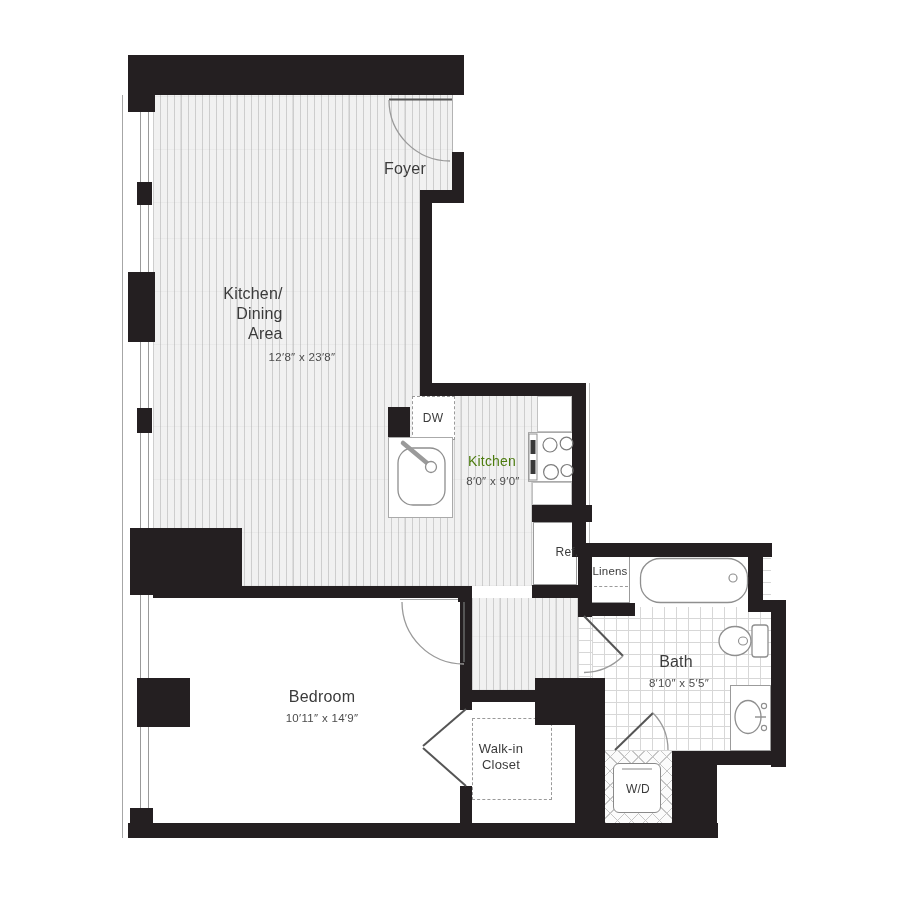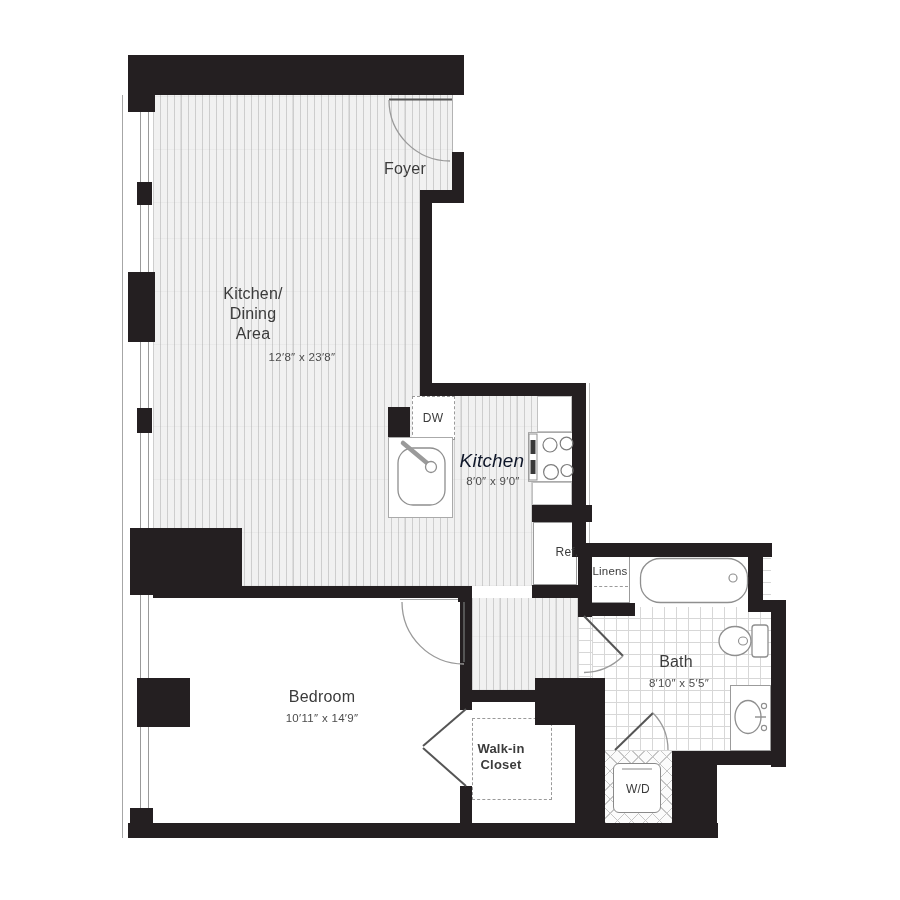--- a/index.html
+++ b/index.html
@@ -18,21 +18,21 @@
   .diamond{position:absolute;background-color:#fbfbfb;
         background-image:
           repeating-linear-gradient(45deg, #c6c6c6 0 1px, rgba(255,255,255,0) 1px 10px),
           repeating-linear-gradient(-45deg, #c6c6c6 0 1px, rgba(255,255,255,0) 1px 10px);}
   .whitebox{position:absolute;background:#fff;border:1px solid #9b9b9b;box-sizing:border-box;}
   .softbox{position:absolute;background:#fff;border:1px solid #c2c2c2;box-sizing:border-box;}
   .dashbox{position:absolute;background:#fff;border:1px dashed #9a9a9a;box-sizing:border-box;}
   .thinline{position:absolute;background:#9a9a9a;}
   .lbl{position:absolute;transform:translate(-50%,-50%);color:#333;text-align:center;
        white-space:pre-line;letter-spacing:.2px;}
-  .room{font-size:16px;line-height:20px;color:#3b3b3b;}
+  .room{font-size:16px;line-height:20px;color:#3b3b3b;text-align:right;}
   .dim{font-size:11.5px;color:#4c4c4c;letter-spacing:.3px;}
   .small{font-size:12px;color:#3b3b3b;}
   svg{position:absolute;left:0;top:0;}
 </style>
 </head>
 <body>
 
 <div id="stage">
 
   <div class="wood" style="left:153px;top:95px;width:299px;height:108px;"></div>
@@ -144,30 +144,30 @@
     <line x1="622" y1="769" x2="652" y2="769" stroke="#9a9a9a" stroke-width="1.2"></line>
   </svg>
 
   <div class="lbl room" style="left: 405px; top: 169px; color: rgb(59, 59, 59);">Foyer</div>
 
   <div class="lbl room" style="left: 253px; top: 314px; color: rgb(59, 59, 59);">Kitchen/
 Dining
 Area</div>
   <div class="lbl dim" style="left: 254px; top: 357px; color: rgb(76, 76, 76); margin-left: 48px;">12′8″ x 23′8″</div>
 
-  <div class="lbl room" style="left: 492px; top: 461px; font-size: 19px; color: #0f172a; font-style: italic;">Kitchen</div>
+  <div class="lbl room" style="left: 492px; top: 461px; font-size: 14px; color: #4d7c0f;">Kitchen</div>
   <div class="lbl dim" style="left: 493px; top: 481px; color: rgb(76, 76, 76);">8′0″ x 9′0″</div>
 
   <div class="lbl room" style="left: 322px; top: 697px; color: rgb(59, 59, 59);">Bedroom</div>
   <div class="lbl dim" style="left: 322px; top: 718px; color: rgb(76, 76, 76);">10′11″ x 14′9″</div>
 
   <div class="lbl room" style="left: 676px; top: 662px; color: rgb(59, 59, 59);">Bath</div>
   <div class="lbl dim" style="left: 679px; top: 683px; color: rgb(76, 76, 76);">8′10″ x 5′5″</div>
 
-  <div class="lbl small" style="left:501px;top:757px;font-size:13px;line-height:16px;font-weight:bold;">Walk-in
+  <div class="lbl small" style="left:501px;top:757px;font-size:13px;line-height:16px;">Walk-in
 Closet</div>
 
   <div class="lbl small" style="left:433px;top:418px;text-align:center;">DW</div>
   <div class="lbl small" style="left:567px;top:552px;">Ref.</div>
   <div class="lbl small" style="left:610px;top:571px;font-size:11.5px;">Linens</div>
   <div class="lbl small" style="left:638px;top:789px;">W/D</div>
 
 </div>
 
 </body></html>

